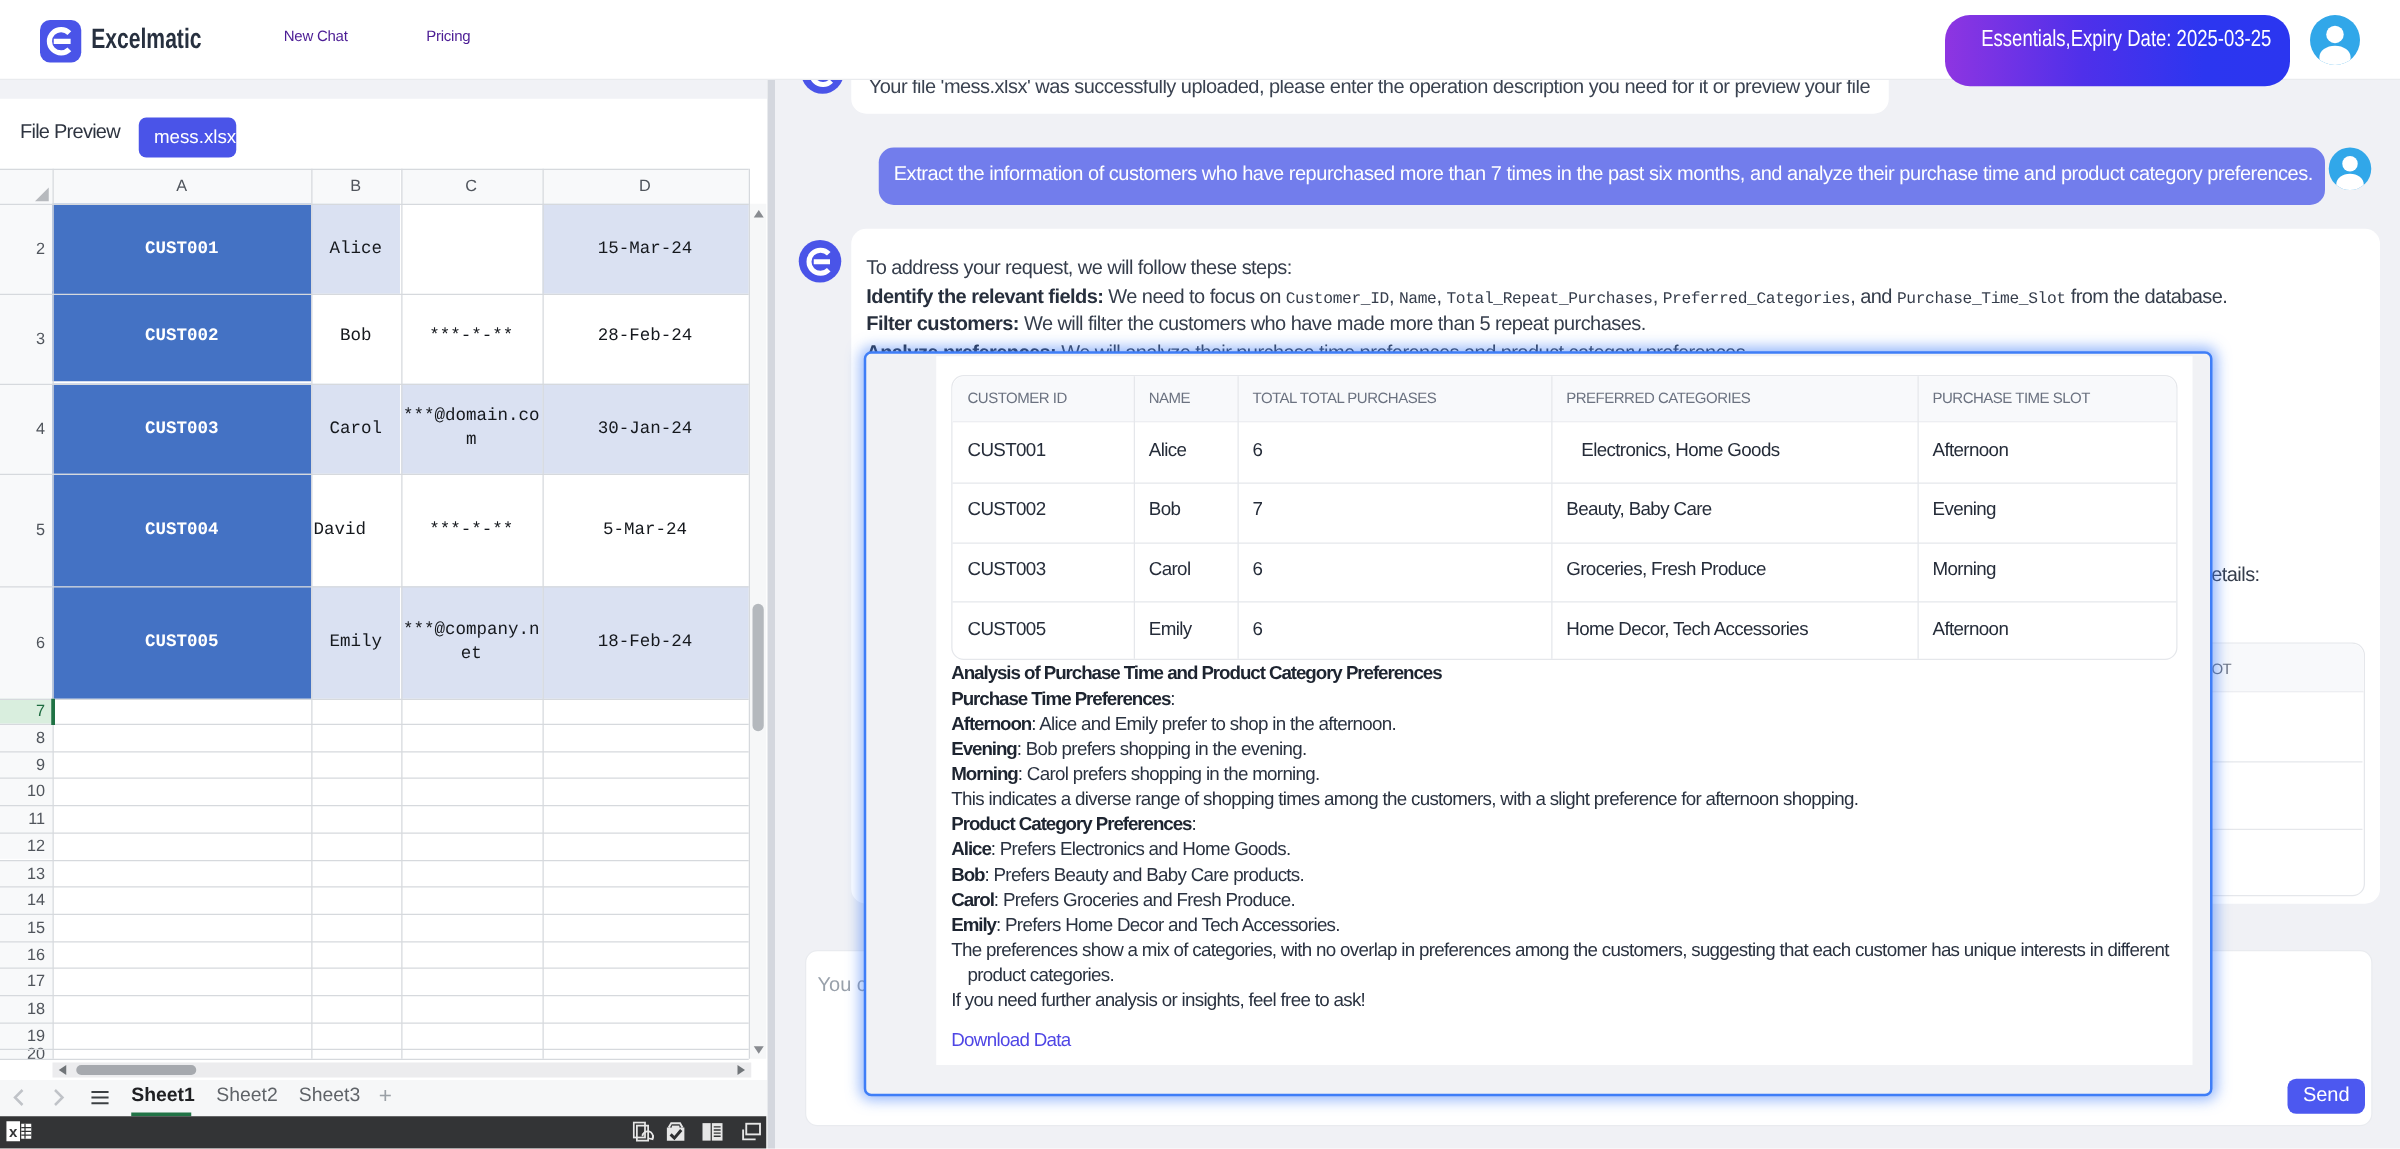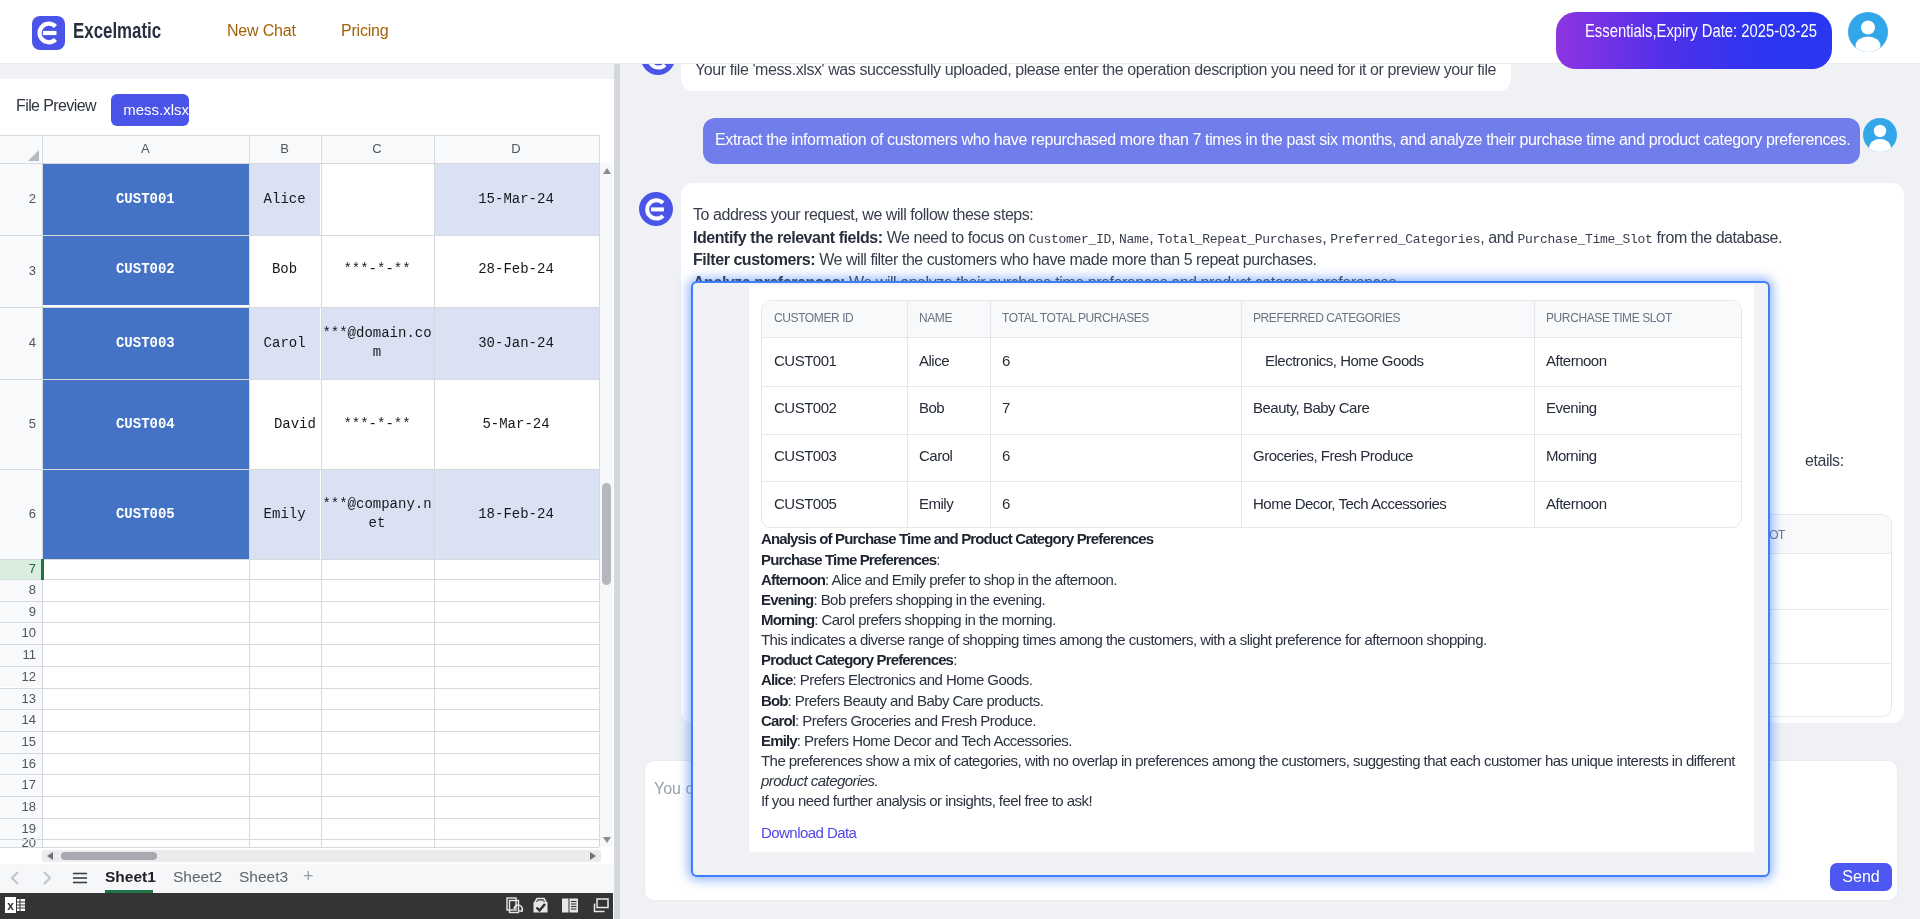--- a/index.html
+++ b/index.html
@@ -4,21 +4,21 @@
 <style>
   * { margin:0; padding:0; box-sizing:border-box; }
   html,body { width:1920px; height:919px; overflow:hidden; font-family:"Liberation Sans", sans-serif; background:#fff; }
   #stage { position:relative; width:1920px; height:919px; overflow:hidden; }
 
   
   #hdr { position:absolute; left:0; top:0; width:1920px; height:64px; background:#fff; border-bottom:1px solid #e9ebee; z-index:30; }
   #logo { position:absolute; left:32px; top:16px; width:33px; height:34px; border-radius:8px; background:#4a54e8; }
   #brand { position:absolute; left:73px; top:18px; font-size:22.5px; font-weight:600; color:#27303f; }
   #brand span { display:inline-block; transform:scaleX(0.75); transform-origin:left; white-space:nowrap; }
-  .nav { position:absolute; top:22px; font-size:16px; color:#a16207; letter-spacing:-0.2px; }
+  .nav { position:absolute; top:22px; font-size:12px; color:#4c1d95; letter-spacing:-0.2px; }
   #pill { position:absolute; left:1556px; top:12px; width:276px; height:57px; border-radius:20px;
           background:linear-gradient(90deg,#8e35e1 0%, #4f30ea 40%, #2c36f0 75%, #2b36f0 100%);
           color:#fff; text-align:center; line-height:38px; }
   #pill span { display:inline-block; font-size:18.5px; transform:scaleX(0.8); transform-origin:center; white-space:nowrap; }
   .uavatar { position:absolute; border-radius:50%; background:#31a7e9; overflow:hidden; }
 
   
   #lp { position:absolute; left:0; top:64px; width:614px; height:855px; background:#fff; overflow:hidden; z-index:5; }
   #lp .band { position:absolute; left:0; top:0; width:614px; height:15px; background:#f1f2f6; }
   #fp { position:absolute; left:16px; top:33px; font-size:16px; color:#2e3440; letter-spacing:-0.6px; }
@@ -136,21 +136,21 @@
     <div class="cell clite" style="left:433.5px; top:28px; width:165px; height:72px;">15-Mar-24</div>
     <div class="cell cblue" style="left:42px; top:98px; width:206.7px; height:72px;">CUST002</div>
     <div class="cell" style="left:248.7px; top:98px; width:71.8px; height:72px;">Bob</div>
     <div class="cell" style="left:320.5px; top:98px; width:113px; height:72px;">***-*-**</div>
     <div class="cell" style="left:433.5px; top:98px; width:165px; height:72px;">28-Feb-24</div>
     <div class="cell cblue" style="left:42px; top:172px; width:206.7px; height:72px;">CUST003</div>
     <div class="cell clite" style="left:248.7px; top:172px; width:71.8px; height:72px;">Carol</div>
     <div class="cell clite" style="left:320.5px; top:172px; width:113px; height:72px;">***@domain.co<br>m</div>
     <div class="cell clite" style="left:433.5px; top:172px; width:165px; height:72px;">30-Jan-24</div>
     <div class="cell cblue" style="left:42px; top:244px; width:206.7px; height:90px;">CUST004</div>
-    <div class="cell" style="left:259px; top:244px; width:71.8px; height:90px;">David</div>
+    <div class="cell" style="left:236px; top:244px; width:71.8px; height:90px;">David</div>
     <div class="cell" style="left:320.5px; top:244px; width:113px; height:90px;">***-*-**</div>
     <div class="cell" style="left:433.5px; top:244px; width:165px; height:90px;">5-Mar-24</div>
     <div class="cell cblue" style="left:42px; top:334px; width:206.7px; height:90px;">CUST005</div>
     <div class="cell clite" style="left:248.7px; top:334px; width:71.8px; height:90px;">Emily</div>
     <div class="cell clite" style="left:320.5px; top:334px; width:113px; height:90px;">***@company.n<br>et</div>
     <div class="cell clite" style="left:433.5px; top:334px; width:165px; height:90px;">18-Feb-24</div>
     <div class="gl" style="left:0; top:28.0px; width:598.5px; height:1px;"></div>
     <div class="gl" style="left:0; top:100.0px; width:598.5px; height:1px;"></div>
     <div class="gl" style="left:0; top:172.0px; width:598.5px; height:1px;"></div>
     <div class="gl" style="left:0; top:244.0px; width:598.5px; height:1px;"></div>
@@ -281,21 +281,21 @@
             <path d="M 24 11 A 9.2 9.2 0 1 0 24 23.8"></path>
             <line x1="12" y1="17.4" x2="25" y2="17.4"></line>
           </g>
         </svg>
     </div>
     <div id="card2">
       <div class="m16" style="left:12px; top:22px;">To address your request, we will follow these steps:</div>
       <div class="m16" style="left:12px; top:44.5px;"><b>Identify the relevant fields:</b> We need to focus on <code>Customer_ID</code>, <code>Name</code>, <code>Total_Repeat_Purchases</code>, <code>Preferred_Categories</code>, and <code>Purchase_Time_Slot</code> from the database.</div>
       <div class="m16" style="left:12px; top:67px;"><b>Filter customers:</b> We will filter the customers who have made more than 5 repeat purchases.</div>
       <div class="m16" style="left:12px; top:89.5px;"><b>Analyze preferences:</b> We will analyze their purchase time preferences and product category preferences.</div>
-      <div class="m16" style="left:1088px; top:268px;margin-left:36px;">etails:</div>
+      <div class="m16" style="left:1088px; top:268px;">etails:</div>
       <div class="t2" style="left:12px; top:331px; width:1198.5px; height:202.5px;">
         <div class="hd"></div>
         <div class="thdtxt" style="right:105.5px; top:13px;">PURCHASE TIME SLOT</div>
         <div style="position:absolute; left:0; top:93.5px; width:1196px; height:1px; background:#e5e7eb;"></div>
         <div style="position:absolute; left:0; top:148px; width:1196px; height:1px; background:#e5e7eb;"></div>
         <div style="position:absolute; left:947px; top:0; width:1px; height:200px; background:#e5e7eb;"></div>
       </div>
     </div>
     <div id="inpcard">
         <div style="position:absolute; left:9px; top:19px; font-size:16px; color:#99a1ab; white-space:nowrap;">You can continue to ask questions about this file</div>
@@ -347,19 +347,19 @@
       <div class="a15" style="left:68px; top:286.5px;"><b>Afternoon</b>: Alice and Emily prefer to shop in the afternoon.</div>
       <div class="a15" style="left:68px; top:306.5px;"><b>Evening</b>: Bob prefers shopping in the evening.</div>
       <div class="a15" style="left:68px; top:326.5px;"><b>Morning</b>: Carol prefers shopping in the morning.</div>
       <div class="a15" style="left:68px; top:346.5px;">This indicates a diverse range of shopping times among the customers, with a slight preference for afternoon shopping.</div>
       <div class="a15" style="left:68px; top:366.5px;"><b>Product Category Preferences</b>:</div>
       <div class="a15" style="left:68px; top:386.5px;"><b>Alice</b>: Prefers Electronics and Home Goods.</div>
       <div class="a15" style="left:68px; top:407.5px;"><b>Bob</b>: Prefers Beauty and Baby Care products.</div>
       <div class="a15" style="left:68px; top:427.5px;"><b>Carol</b>: Prefers Groceries and Fresh Produce.</div>
       <div class="a15" style="left:68px; top:447.5px;"><b>Emily</b>: Prefers Home Decor and Tech Accessories.</div>
       <div class="a15" style="left:68px; top:467.5px;">The preferences show a mix of categories, with no overlap in preferences among the customers, suggesting that each customer has unique interests in different</div>
-      <div class="a15" style="left:68px; top:487.5px;font-style:italic;">product categories.</div>
+      <div class="a15" style="left:81px; top:487.5px;">product categories.</div>
       <div class="a15" style="left:68px; top:507.5px;">If you need further analysis or insights, feel free to ask!</div>
     </div>
     <div id="dl">Download Data</div>
   </div>
 
 </div>
 
 </body></html>

